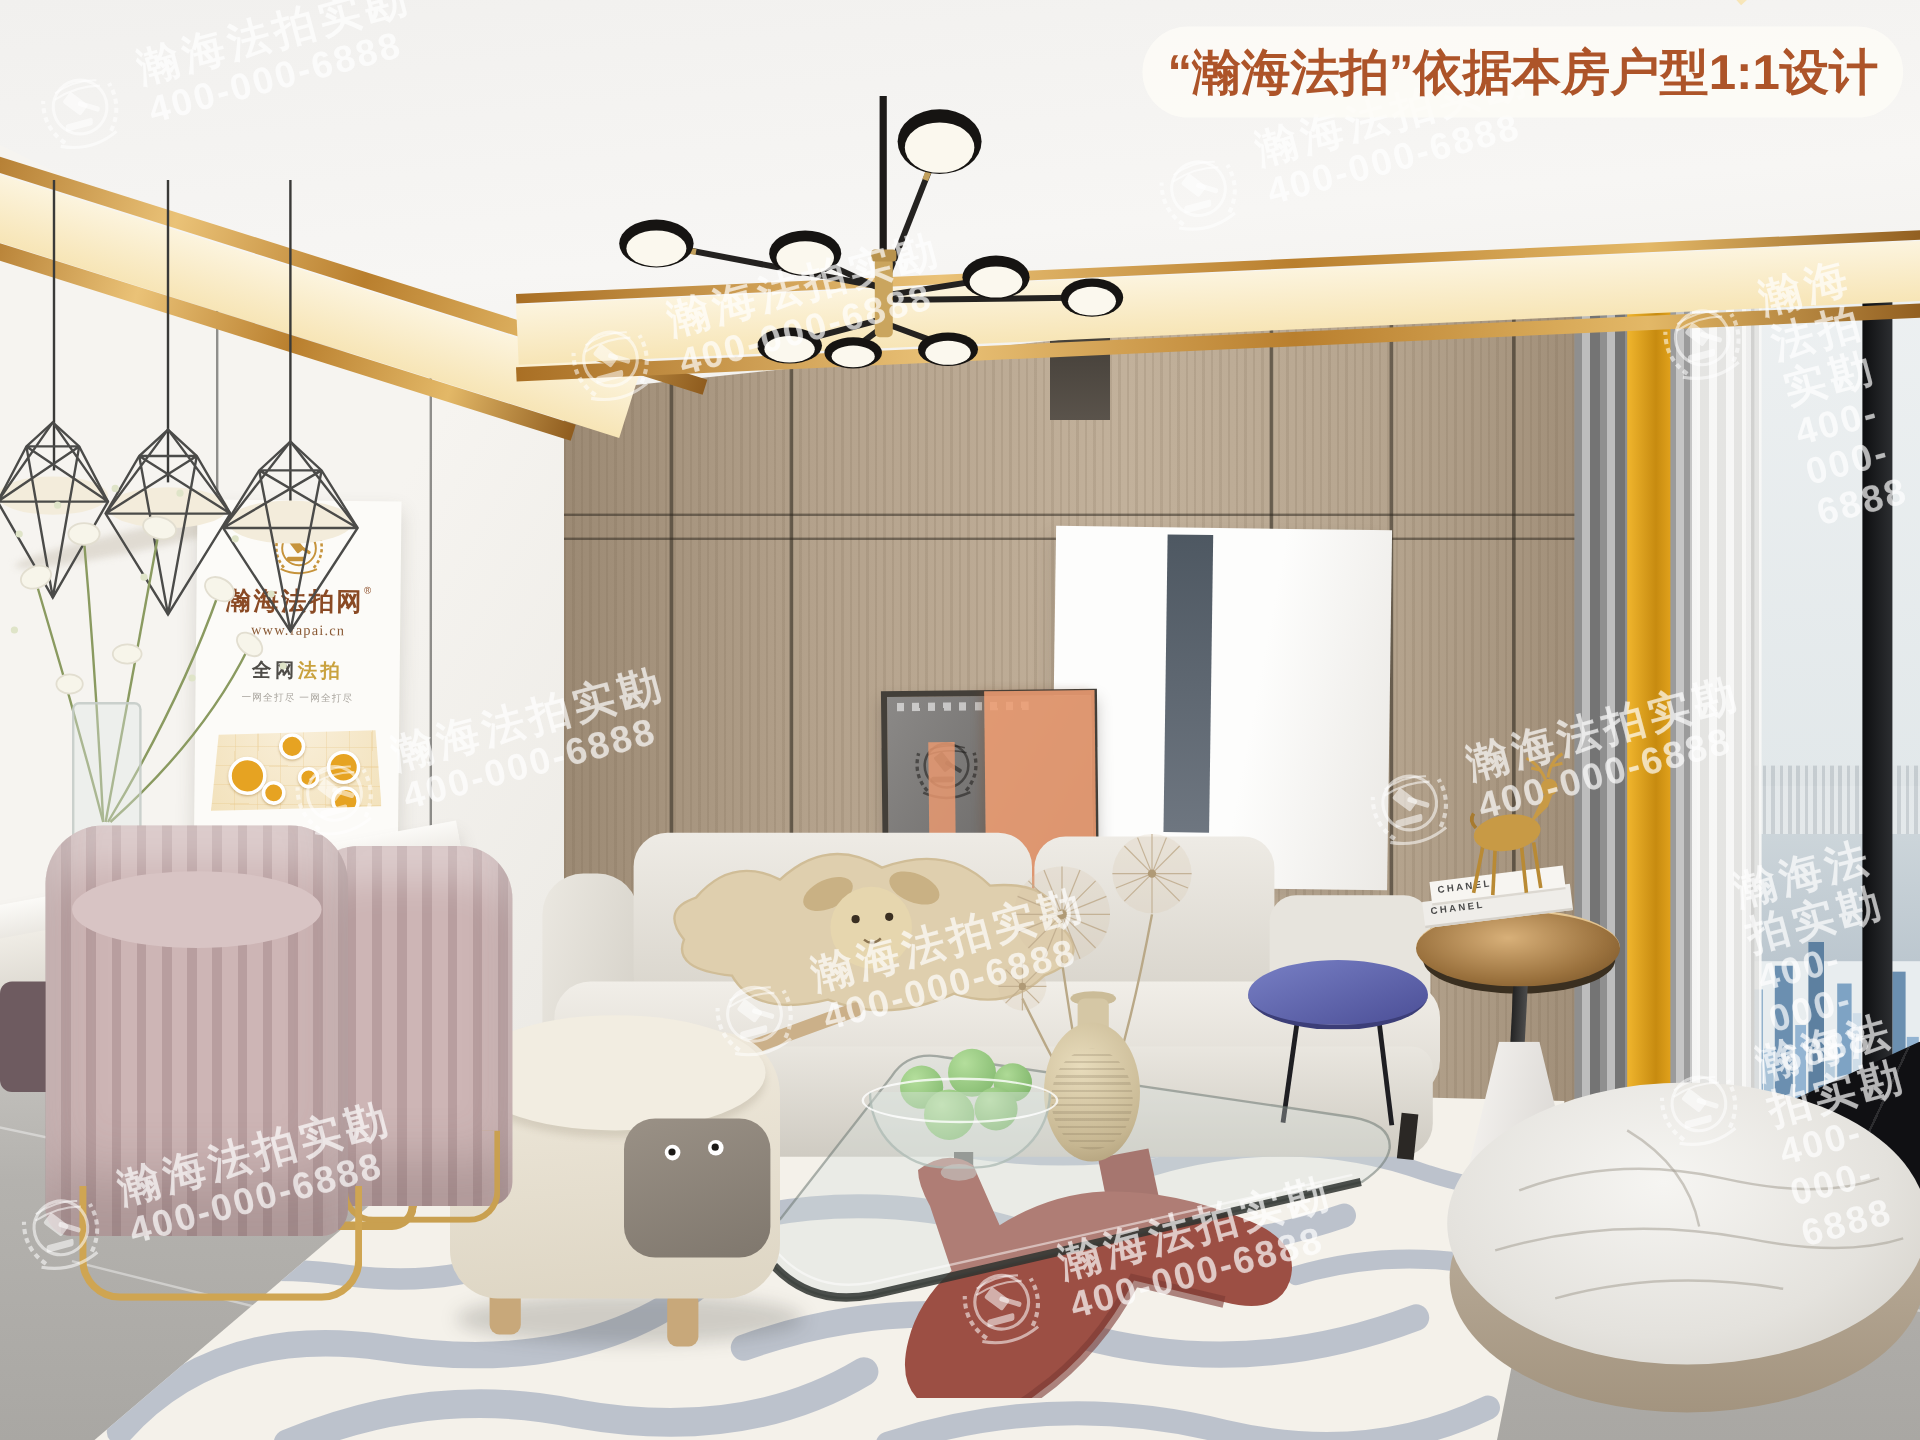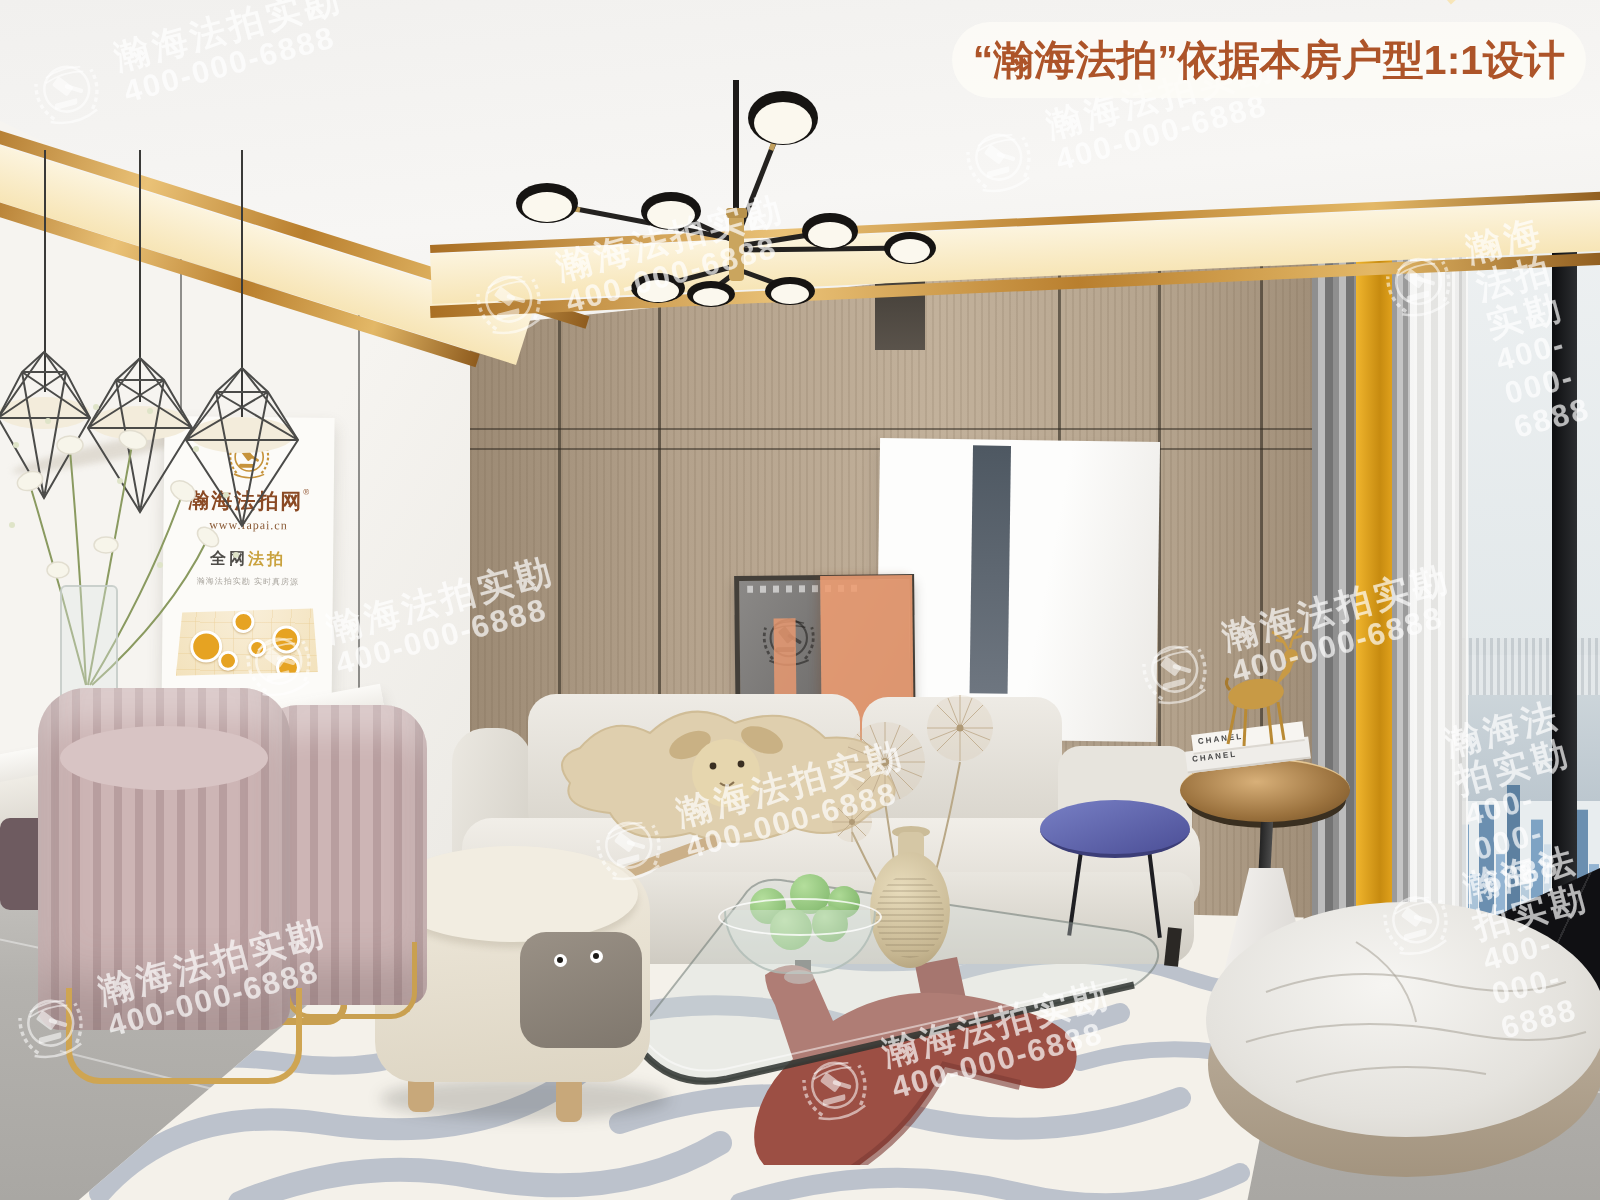--- a/index.html
+++ b/index.html
@@ -263,21 +263,21 @@
     <svg class="abs" style="left:58px;top:14px;width:54px;height:54px;color:#c6933b;">
         <use href="#laurel"></use>
       </svg>
     <div style="margin-top:70px;">
       <span class="p-title">瀚海法拍网</span><span class="p-reg">®</span>
     </div>
     <div class="p-url">www.fapai.cn</div>
     <div class="p-slogan">
       <span style="color:#4e4c48;">全网</span><span style="color:#c9a23e;">法拍</span>
     </div>
-    <div class="p-tag">瀚海法拍实勘 实时真房源</div>
+    <div class="p-tag">一网全打尽 一网全打尽</div>
     <div class="p-map">
       <div class="grid"></div>
       <div class="pin" style="left:14px;top:32px;width:26px;height:26px;"></div>
       <div class="pin" style="left:56px;top:12px;width:16px;height:16px;"></div>
       <div class="pin" style="left:96px;top:26px;width:22px;height:22px;"></div>
       <div class="pin" style="left:42px;top:52px;width:14px;height:14px;"></div>
       <div class="pin" style="left:100px;top:56px;width:18px;height:18px;"></div>
       <div class="pin" style="left:72px;top:40px;width:12px;height:12px;"></div>
     </div>
   </div>

